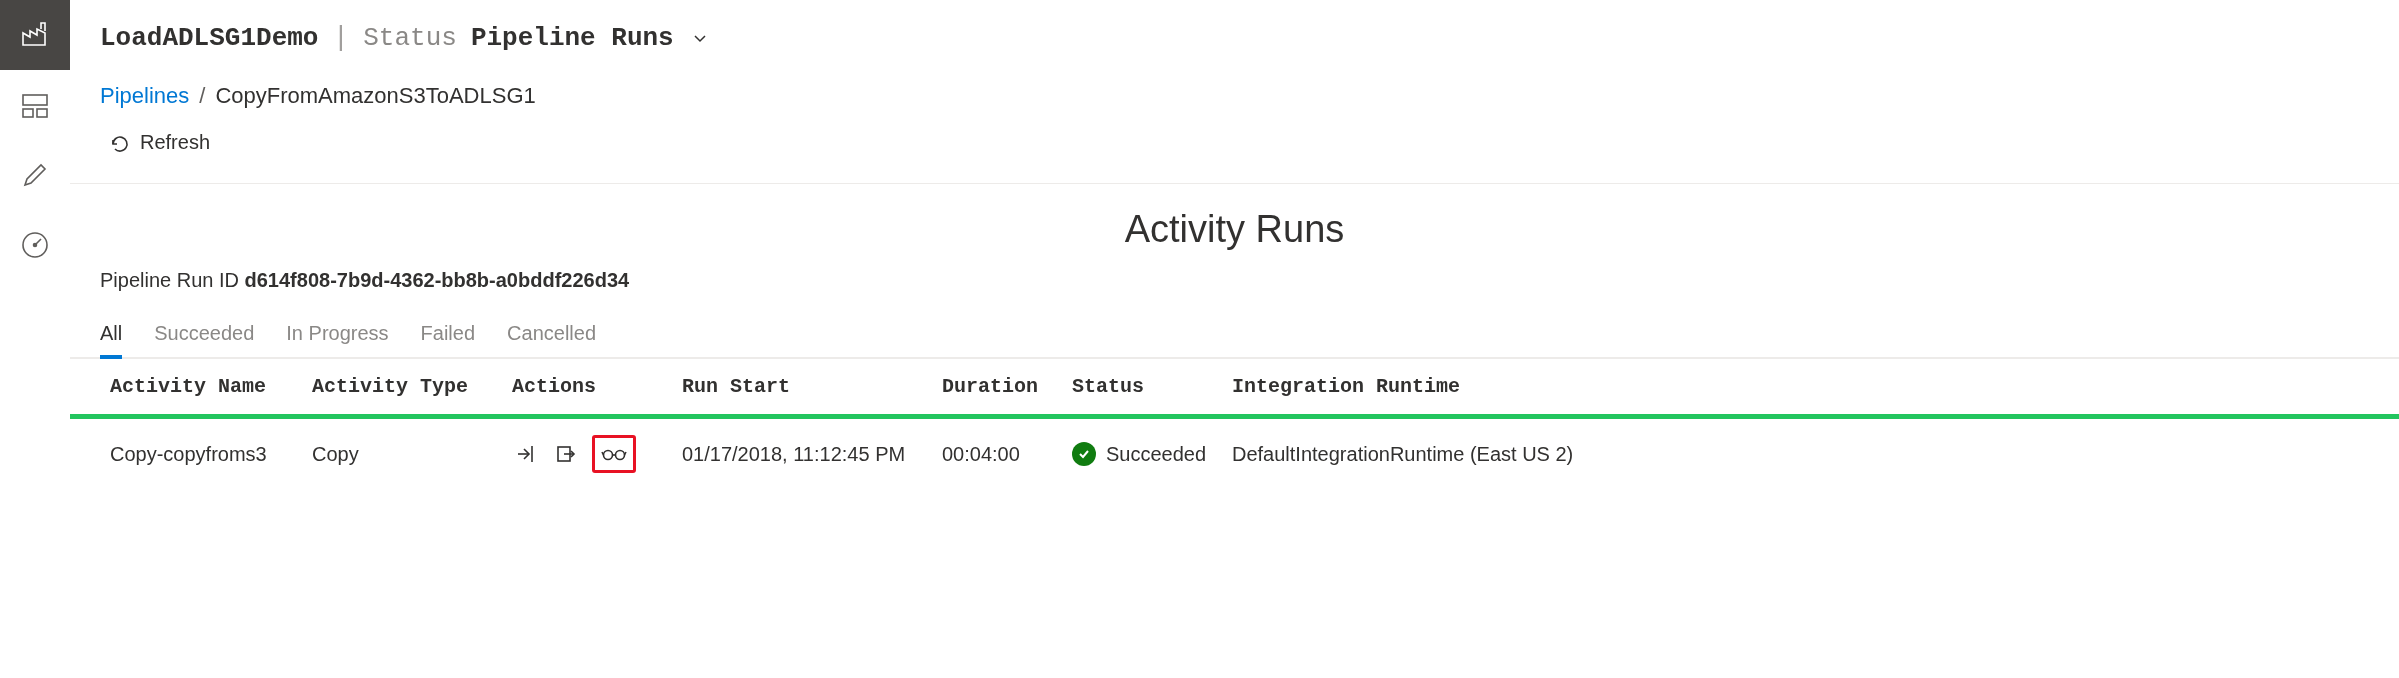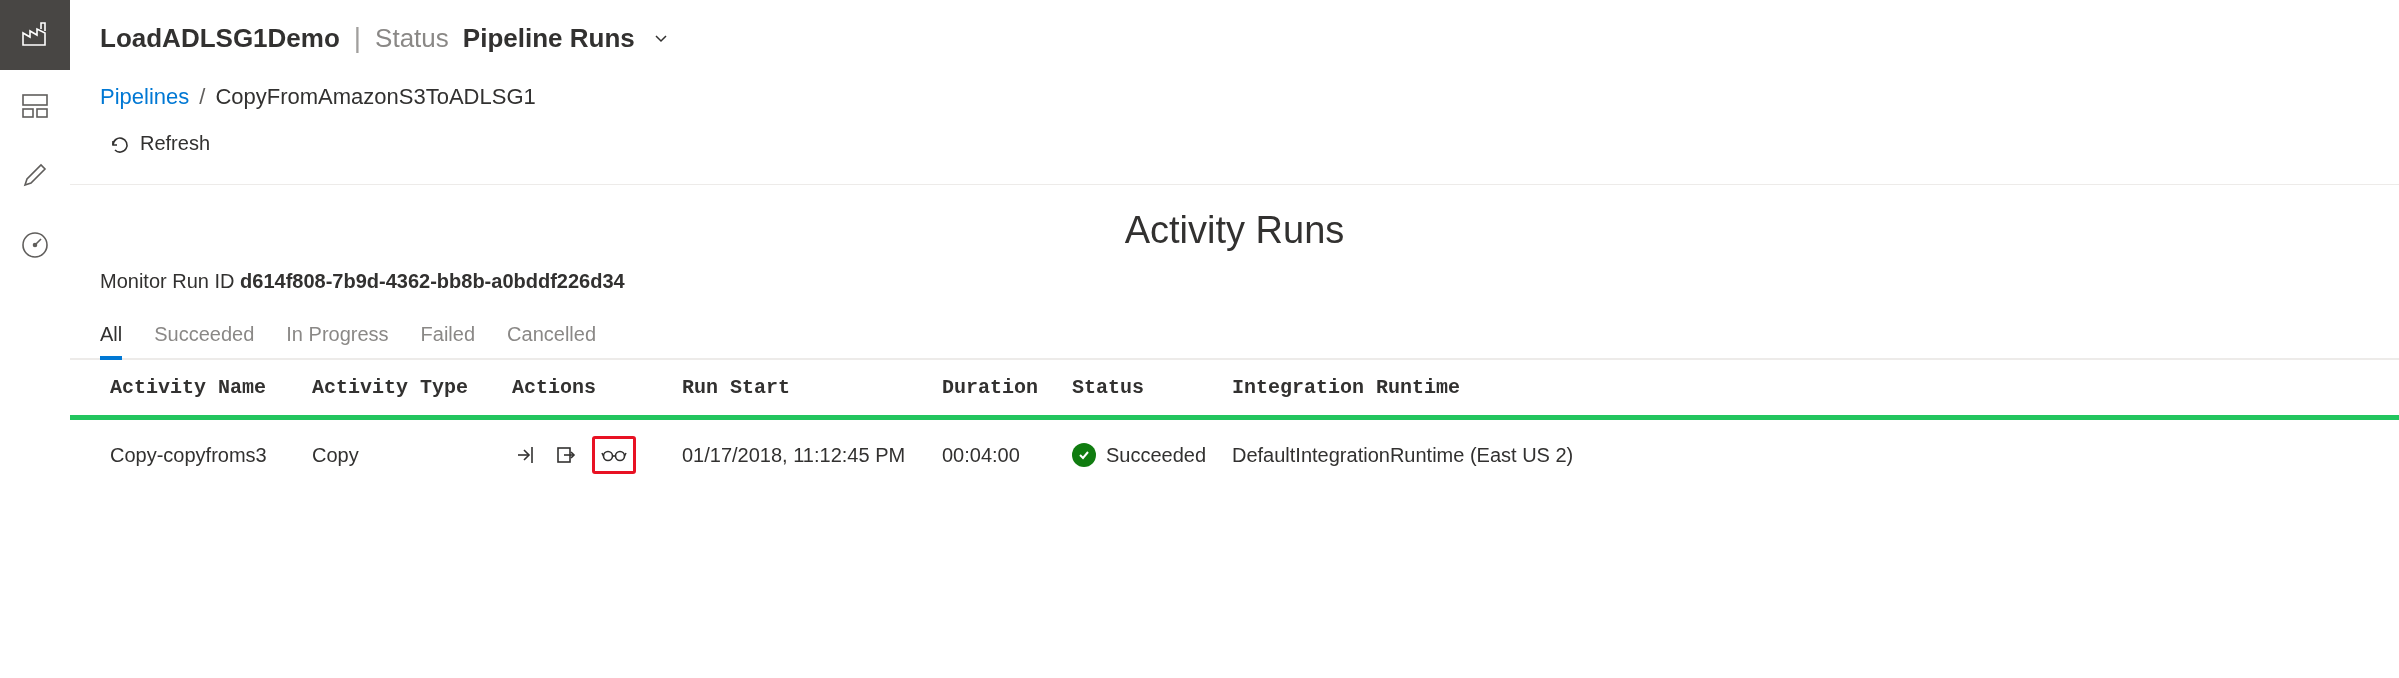--- a/index.html
+++ b/index.html
@@ -40,20 +40,21 @@
       flex: 1;
       padding: 0;
       min-width: 0;
     }
     .header {
       display: flex;
       align-items: center;
       gap: 14px;
       padding: 22px 30px 10px 30px;
       font-size: 26px;
+      font-family: Liberation Mono, monospace;
     }
     .header-title {
       font-weight: 600;
       color: #323130;
     }
     .header-divider {
       color: #a19f9d;
       font-weight: 300;
       font-size: 28px;
     }
@@ -256,21 +257,21 @@
         <path d="M3 10 A7 7 0 1 1 5 15"></path>
         <path d="M3 6 L3 10 L7 10"></path>
       </svg>
       <span>Refresh</span>
     </span>
   </div>
 
   <div class="section-title">Activity Runs</div>
 
   <div class="run-id-row">
-    <span class="run-id-label">Monitor Run ID </span>
+    <span class="run-id-label">Pipeline Run ID </span>
     <span class="run-id-value">d614f808-7b9d-4362-bb8b-a0bddf226d34</span>
   </div>
 
   <div class="tabs">
     <div class="tab active">All</div>
     <div class="tab">Succeeded</div>
     <div class="tab">In Progress</div>
     <div class="tab">Failed</div>
     <div class="tab">Cancelled</div>
   </div>

